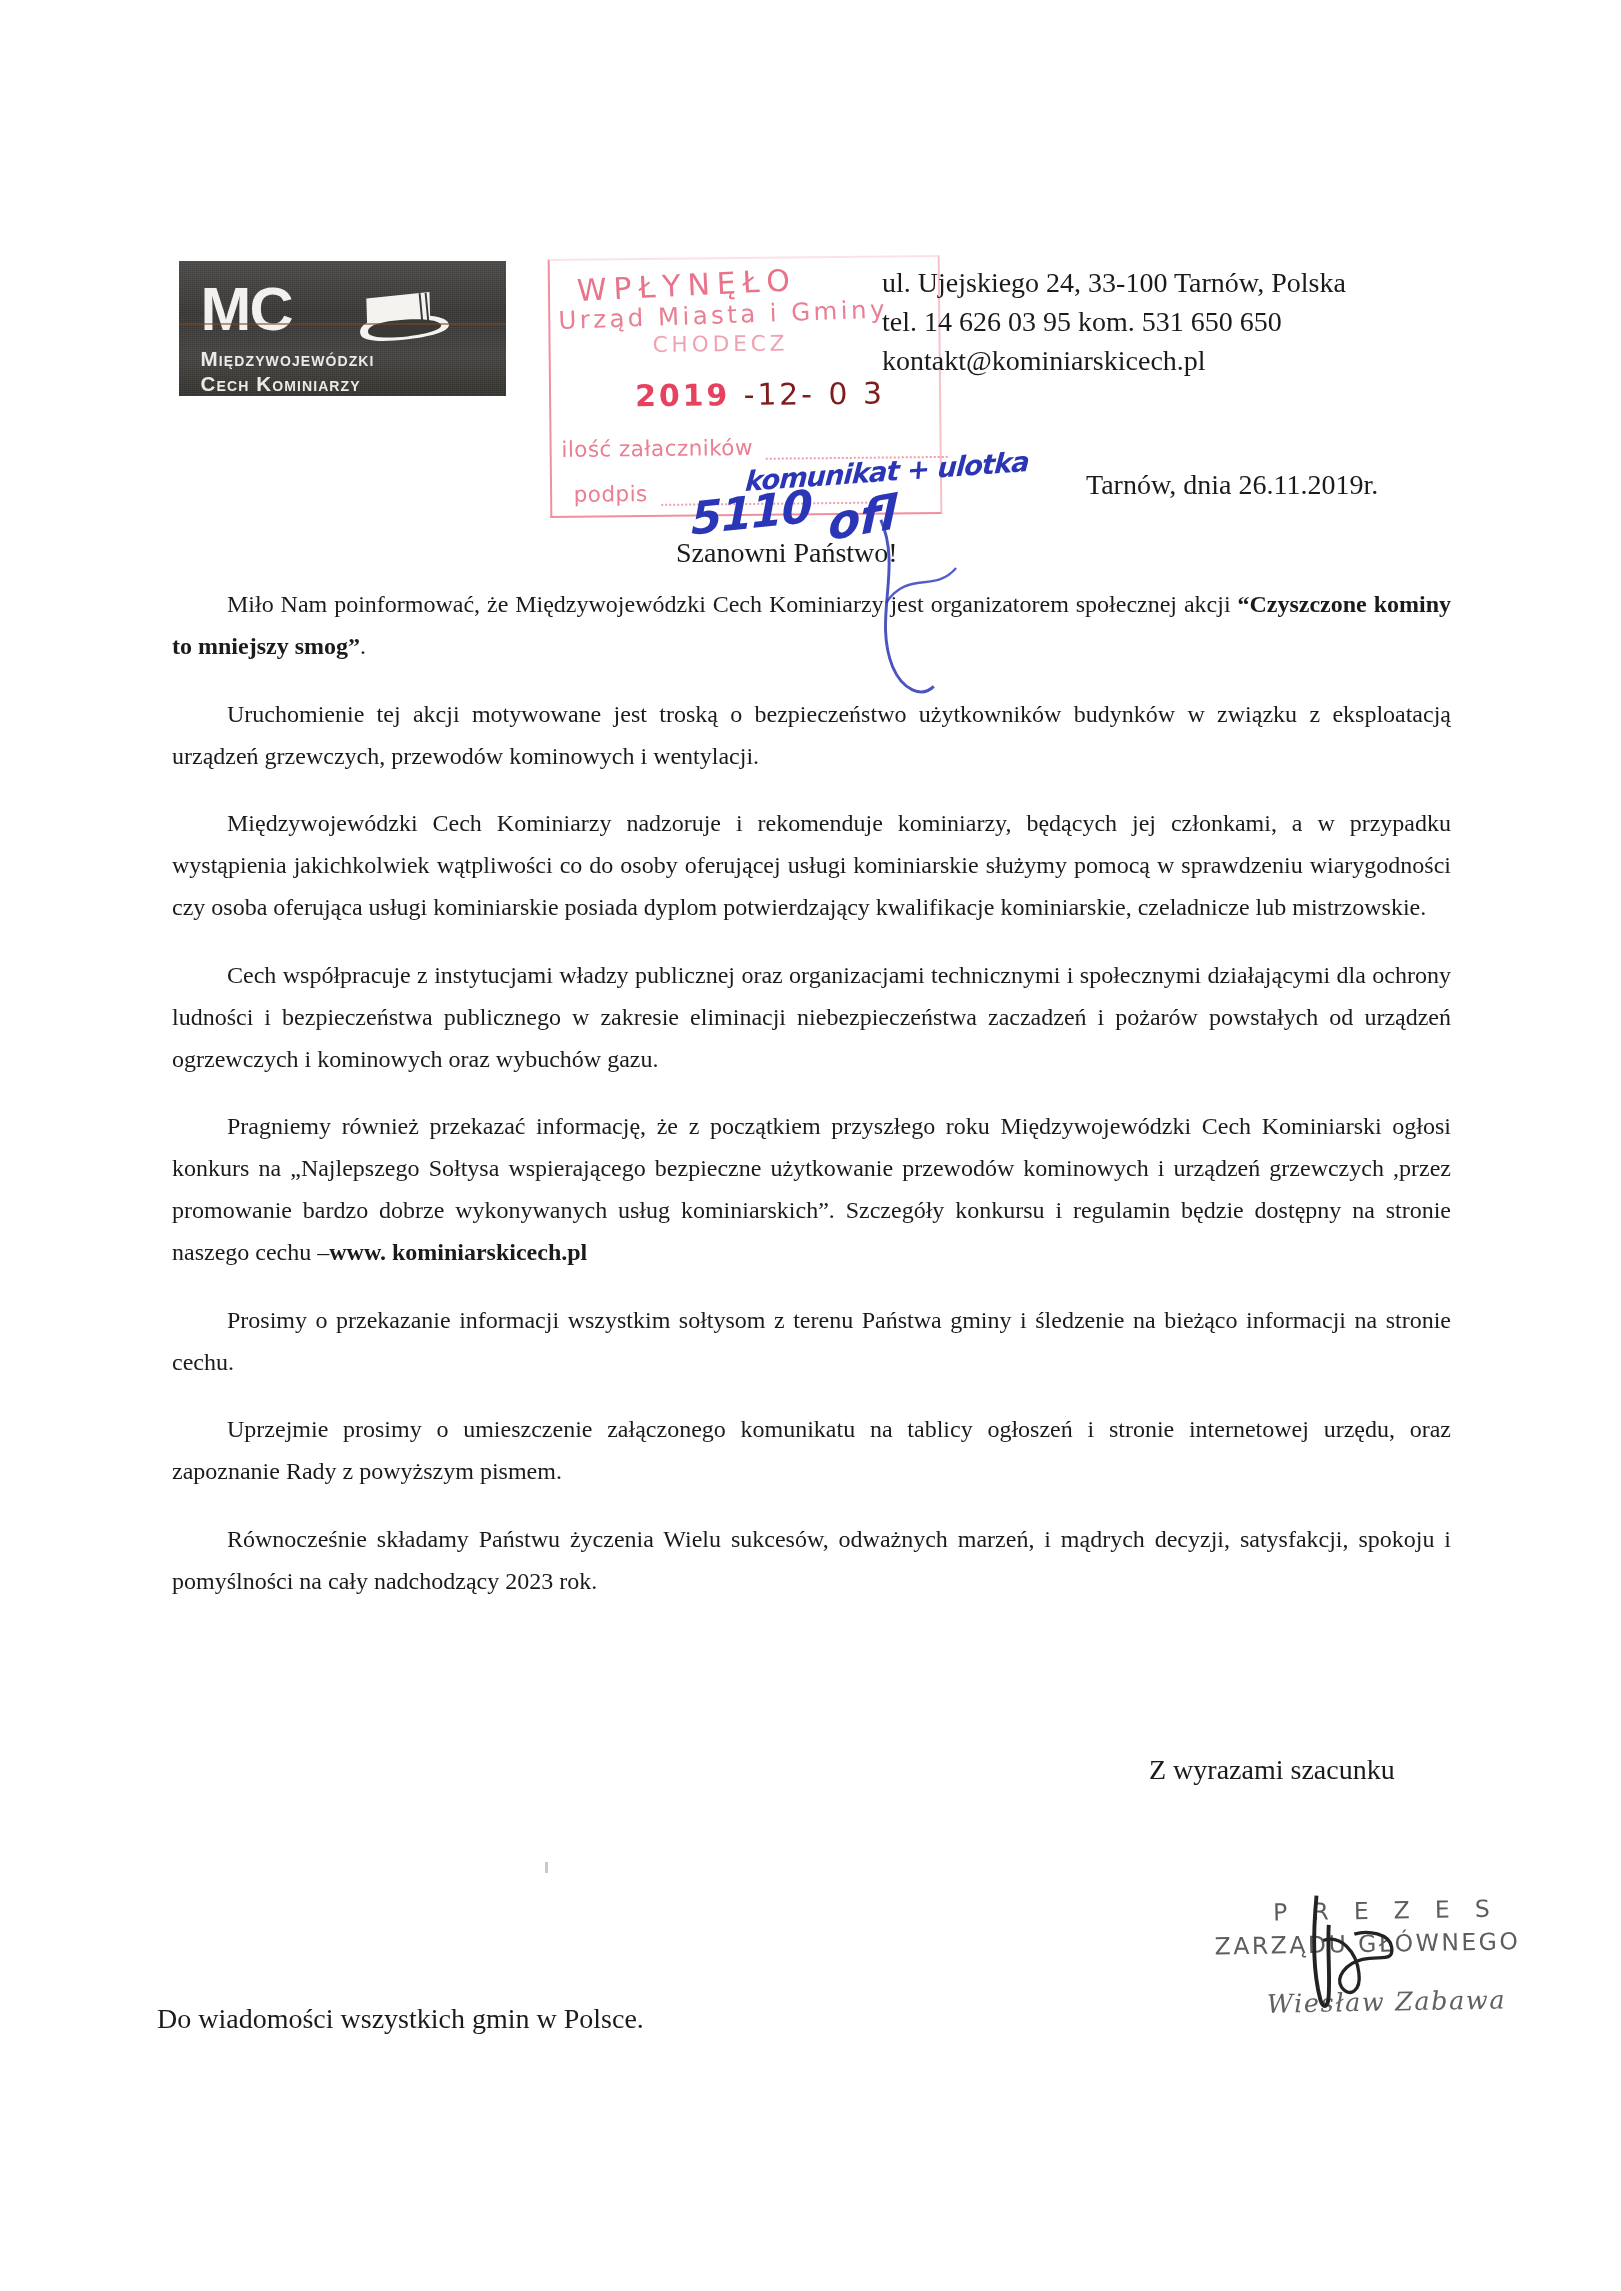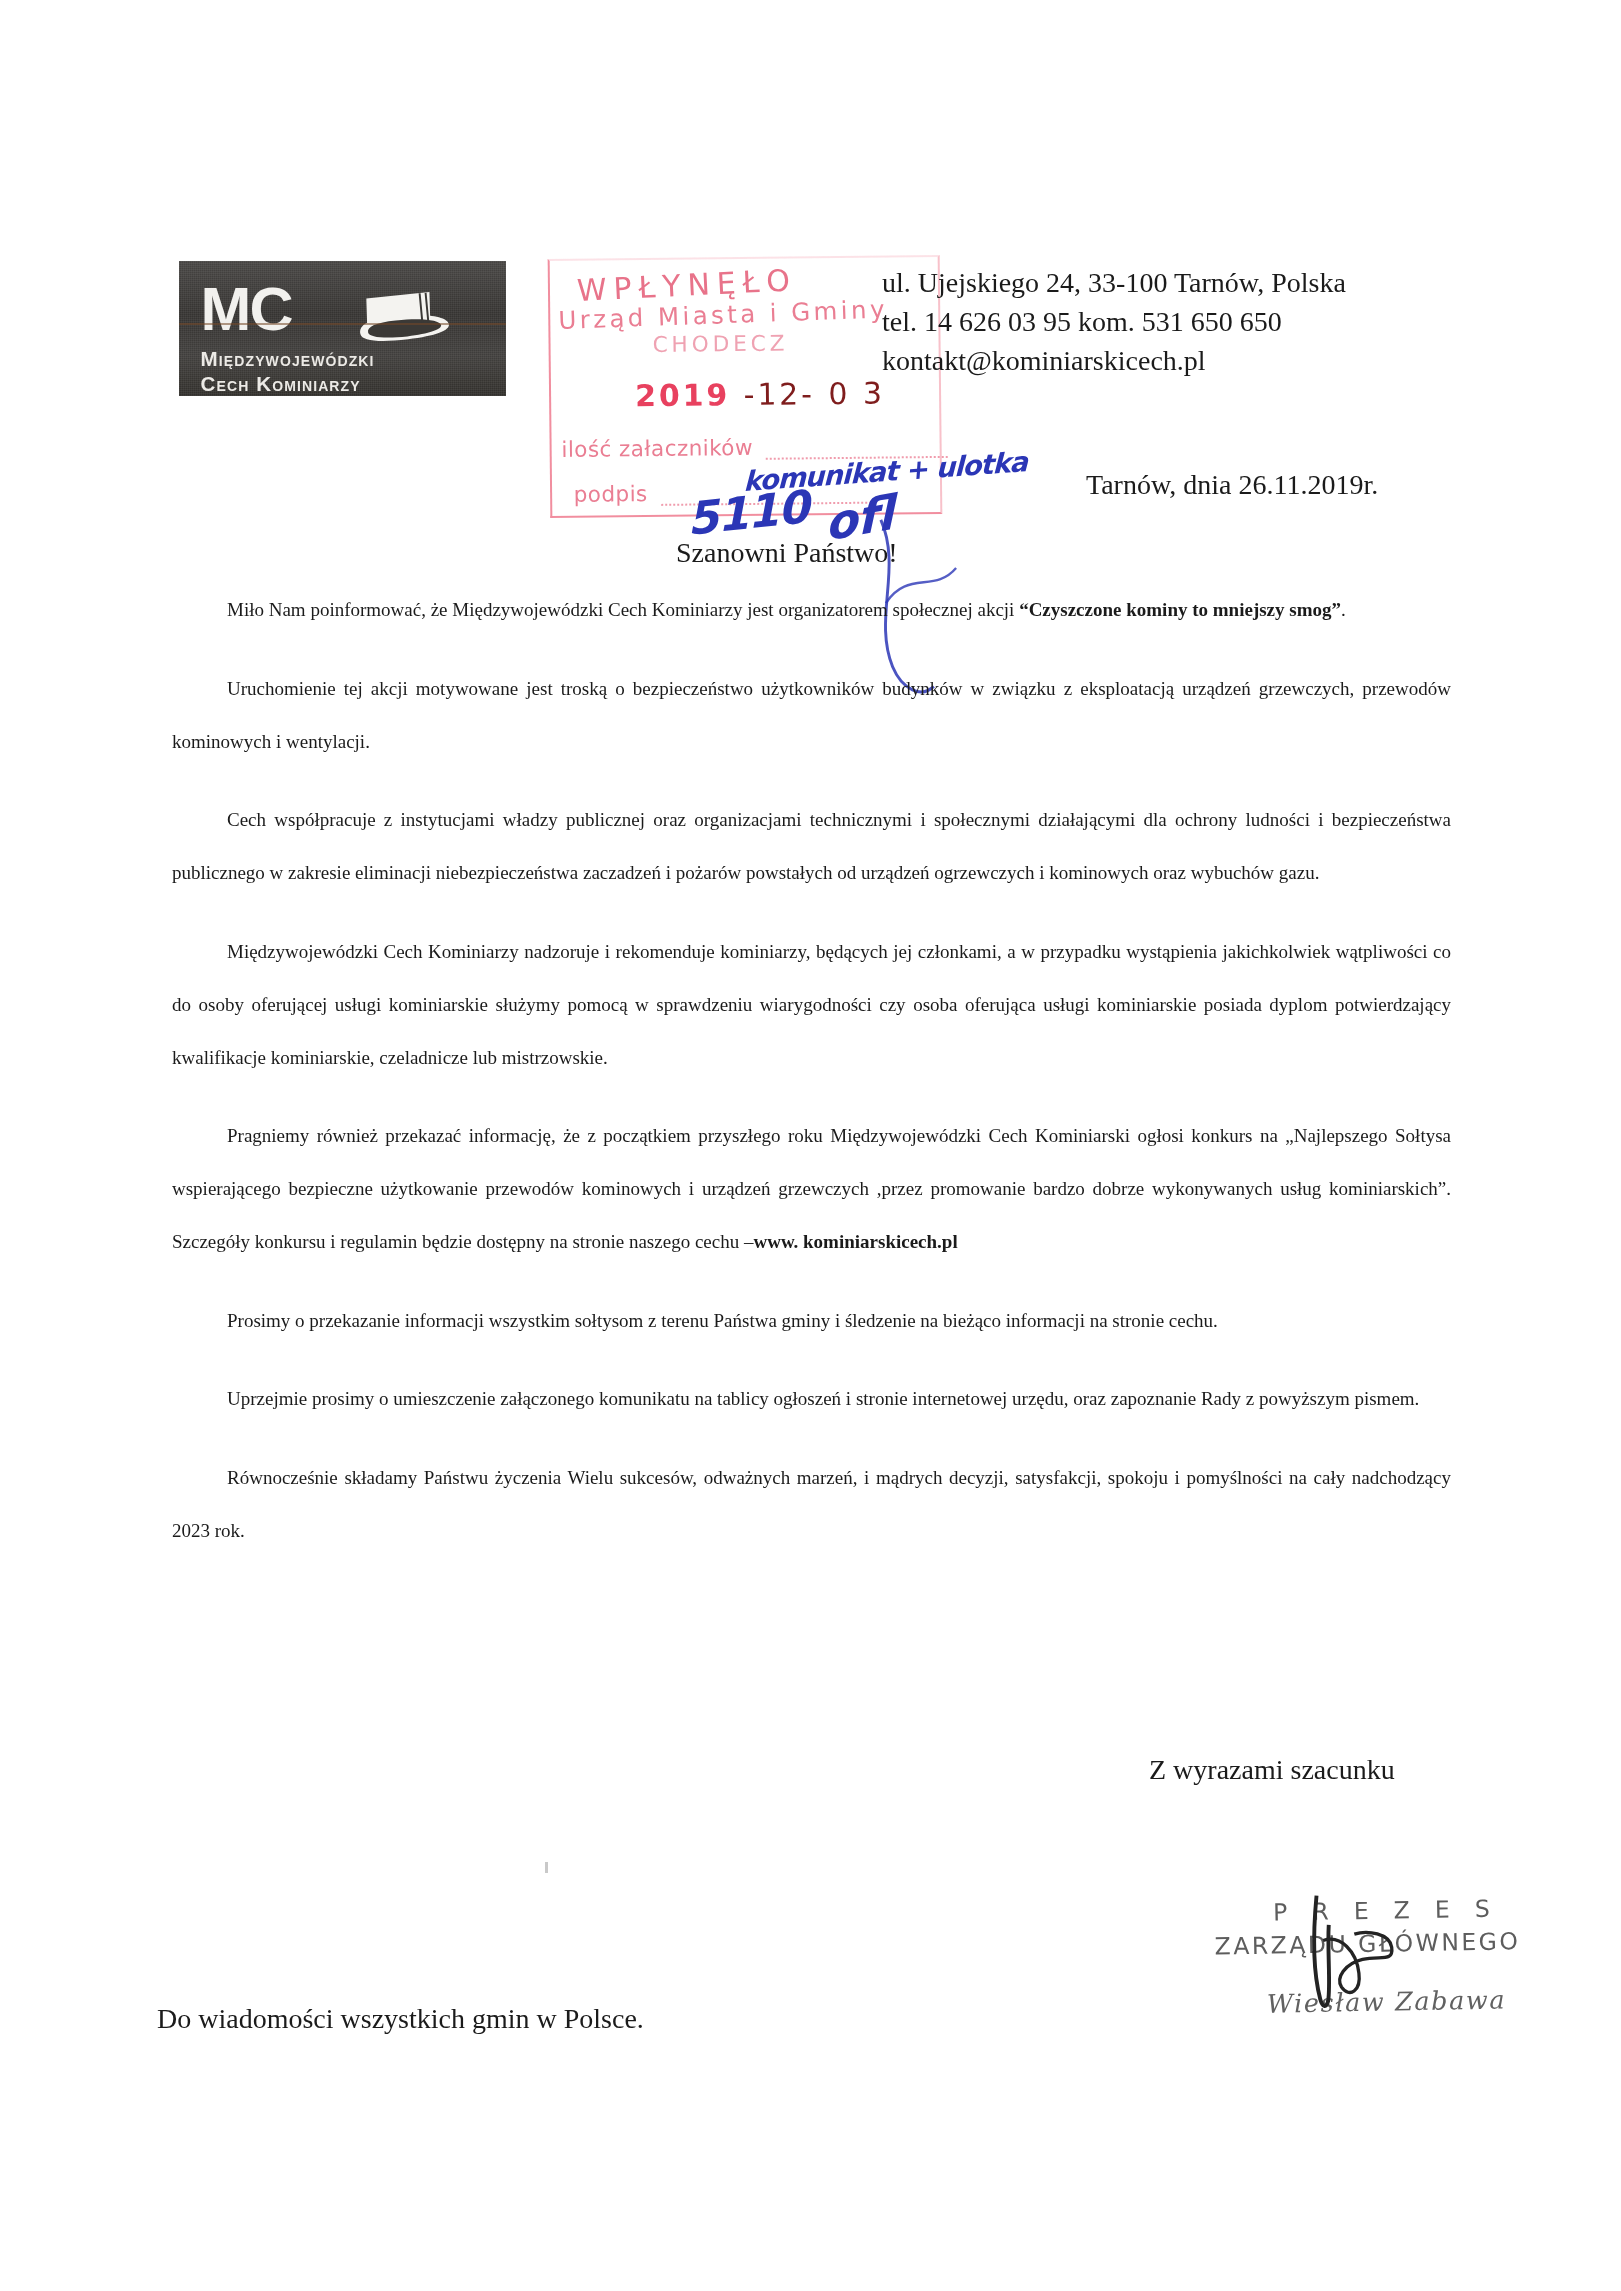--- a/index.html
+++ b/index.html
@@ -205,22 +205,22 @@
 
   
   .body-col {
     position: absolute;
     left: 172px;
     top: 583px;
     width: 1279px;
   }
   .body-col p {
     margin: 0 0 25.5px 0;
-    font-size: 19px;
-    line-height: 53px;
+    font-size: 24px;
+    line-height: 42px;
     text-align: justify;
     text-indent: 55px;
     text-justify: inter-word;
     hyphens: none;
     font-family: Liberation Serif, serif;
   }
   .body-col b { font-weight: 700; }
 
   .closing {
     position: absolute;
@@ -334,22 +334,22 @@
     <div>kontakt@kominiarskicech.pl</div>
   </div>
 
   <div class="dateline">Tarnów, dnia 26.11.2019r.</div>
 
   <div class="salutation">Szanowni Państwo!</div>
 
   <div class="body-col">
     <p><span>Miło Nam poinformować, że Międzywojewódzki Cech Kominiarzy jest organizatorem społecznej akcji </span><b>“Czyszczone kominy to mniejszy smog”</b><span>.</span></p>
     <p>Uruchomienie tej akcji motywowane jest troską  o bezpieczeństwo użytkowników budynków w związku z eksploatacją urządzeń grzewczych, przewodów kominowych i wentylacji.</p>
+    <p>Międzywojewódzki Cech Kominiarzy nadzoruje i rekomenduje kominiarzy, będących jej członkami, a w przypadku wystąpienia jakichkolwiek wątpliwości co do osoby oferującej usługi kominiarskie służymy pomocą w sprawdzeniu wiarygodności czy osoba oferująca usługi kominiarskie posiada dyplom potwierdzający kwalifikacje kominiarskie, czeladnicze lub mistrzowskie.</p>
     <p>Cech współpracuje z instytucjami władzy publicznej oraz organizacjami technicznymi i społecznymi działającymi dla ochrony ludności i bezpieczeństwa publicznego w zakresie eliminacji niebezpieczeństwa zaczadzeń i pożarów powstałych od urządzeń ogrzewczych i kominowych oraz wybuchów gazu.</p>
-    <p>Międzywojewódzki Cech Kominiarzy nadzoruje i rekomenduje kominiarzy, będących jej członkami, a w przypadku wystąpienia jakichkolwiek wątpliwości co do osoby oferującej usługi kominiarskie służymy pomocą w sprawdzeniu wiarygodności czy osoba oferująca usługi kominiarskie posiada dyplom potwierdzający kwalifikacje kominiarskie, czeladnicze lub mistrzowskie.</p>
     <p><span>Pragniemy również przekazać informację, że z początkiem przyszłego roku Międzywojewódzki Cech Kominiarski ogłosi konkurs na „Najlepszego Sołtysa wspierającego bezpieczne użytkowanie przewodów kominowych i urządzeń grzewczych ,przez promowanie bardzo dobrze wykonywanych usług kominiarskich”. Szczegóły konkursu i regulamin będzie dostępny na stronie naszego cechu –</span><b>www. kominiarskicech.pl</b></p>
     <p>Prosimy o przekazanie informacji wszystkim sołtysom z terenu Państwa gminy i śledzenie na bieżąco informacji na stronie cechu.</p>
     <p>Uprzejmie prosimy o umieszczenie załączonego komunikatu na tablicy ogłoszeń i stronie internetowej urzędu, oraz zapoznanie Rady z powyższym pismem.</p>
     <p>Równocześnie składamy Państwu życzenia Wielu sukcesów, odważnych marzeń, i mądrych decyzji, satysfakcji, spokoju i pomyślności na cały nadchodzący 2023 rok.</p>
   </div>
 
   <div class="closing">Z wyrazami szacunku</div>
 
   <div class="prez-stamp">
     <div class="prez-l1">P R E Z E S</div>

